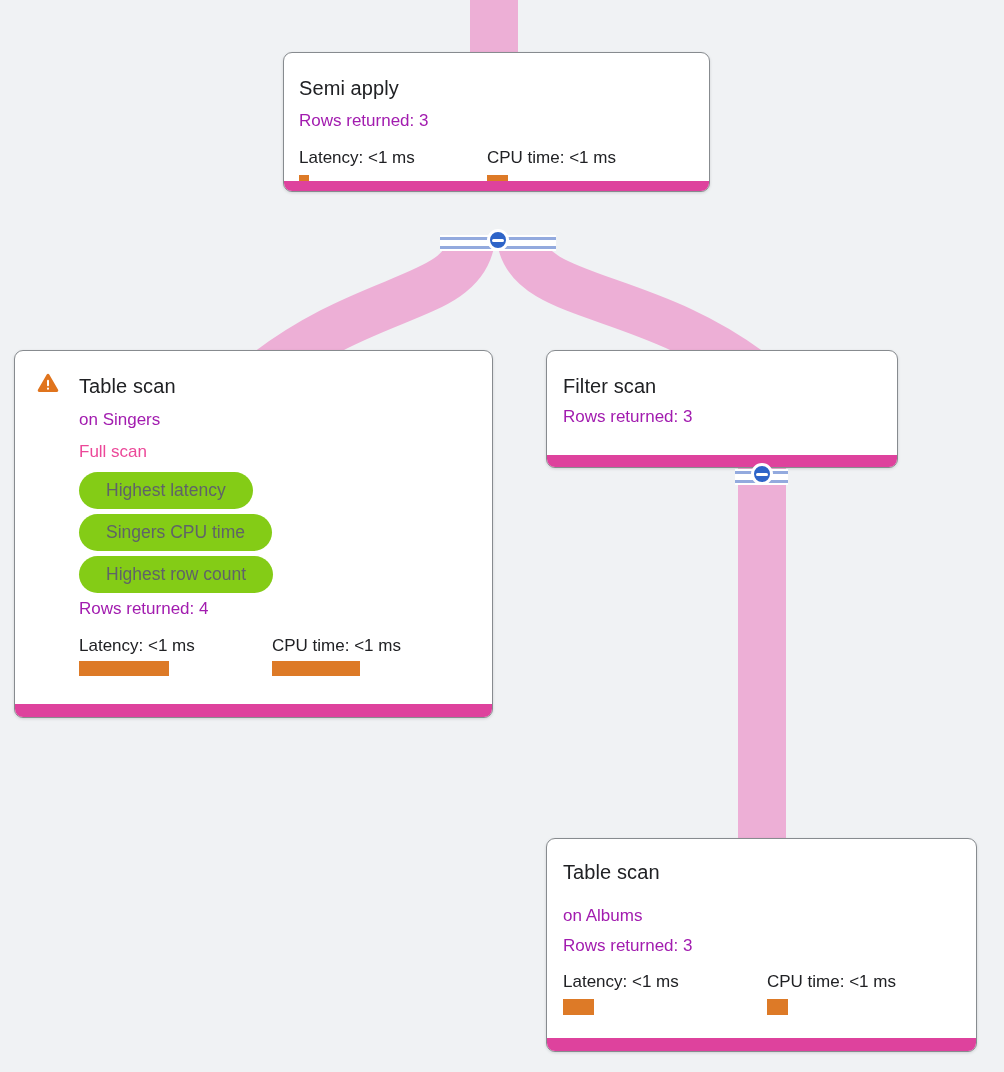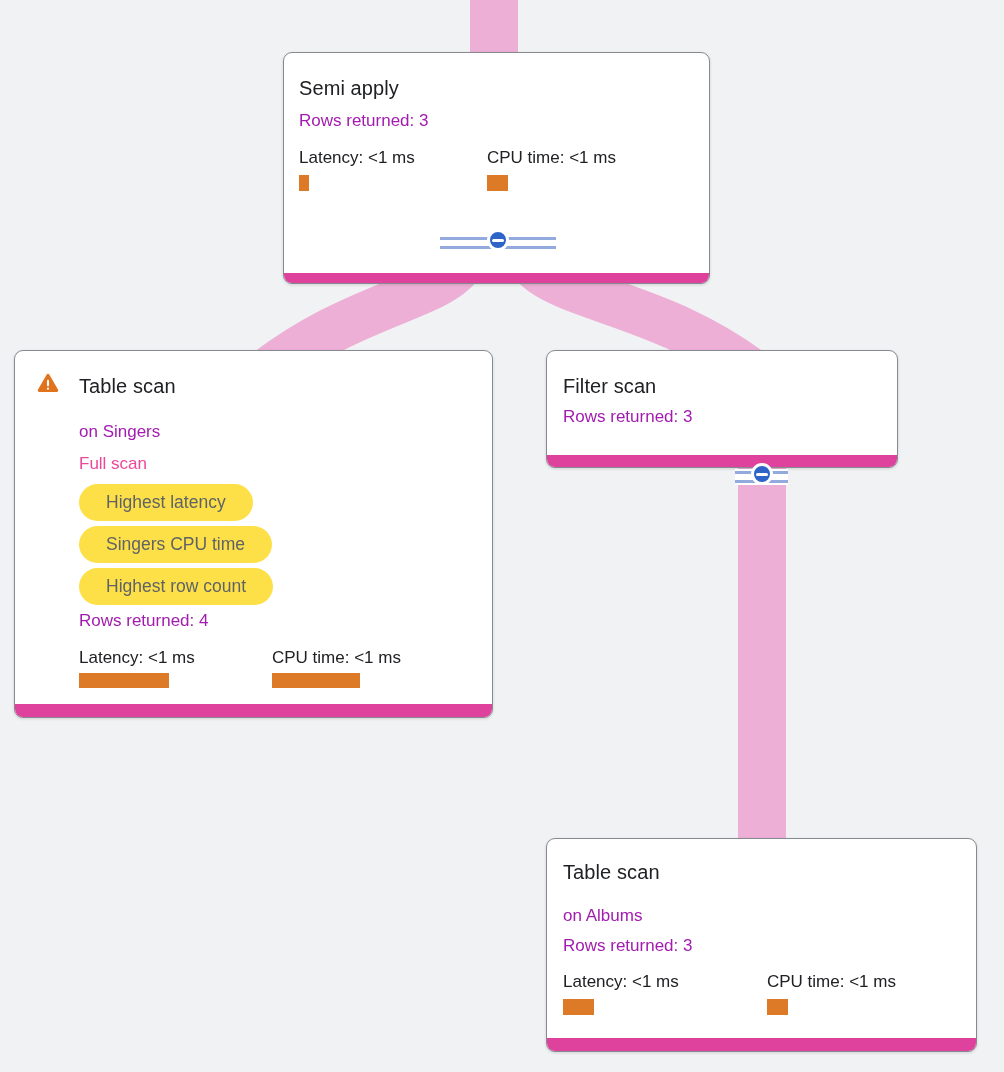--- a/index.html
+++ b/index.html
@@ -39,49 +39,49 @@
     line-height: 26px;
   }
   .node-line {
     font-size: 17px;
     line-height: 22px;
     color: #a21caf;
   }
   .muted { color: #ec4899; }
   .badge {
     width: fit-content;
-    background: #fde047;
+    background: #84cc16;
     color: #5f6368;
     font-size: 17.5px;
     line-height: 37px;
     padding: 0 27px;
     border-radius: 19px;
     margin-bottom: 5px;
   }
   .metrics { display: flex; }
   .metric-label { font-size: 17px; line-height: 22px; color: #202124; }
   .metric-bar {
     background: #dd7a27;
     height: 16px;
     margin-top: 6px;
   }
 
   
-  .node-semi { left: 283px; top: 52px; width: 427px; height: 232px; }
+  .node-semi { left: 283px; top: 52px; width: 427px; height: 140px; }
   .node-semi .content { padding: 22px 15px 0 15px; }
   .node-semi .rows { margin-top: 9px; }
   .node-semi .metrics { margin-top: 15px; }
   .node-semi .metric-col-1 { width: 188px; }
   .node-semi .node-accent { height: 10px; }
 
   
   .node-singers { left: 14px; top: 350px; width: 479px; height: 368px; }
   .node-singers .content { padding: 22px 15px 0 64px; position: relative; }
   .warning-icon { position: absolute; left: 22px; top: 22px; width: 22px; height: 20px; }
-  .node-singers .on-line { margin-top: 22px; }
+  .node-singers .on-line { margin-top: 10px; }
   .node-singers .scan-mode { margin-top: 10px; }
   .node-singers .badges { margin-top: 9px; }
   .node-singers .rows { margin-top: 4px; }
   .node-singers .metrics { margin-top: 15px; }
   .node-singers .metric-col-1 { width: 193px; }
   .node-singers .metric-bar { height: 15px; margin-top: 4px; }
   .node-singers .node-accent { height: 13px; }
 
   
   .node-filter { left: 546px; top: 350px; width: 352px; height: 118px; }

